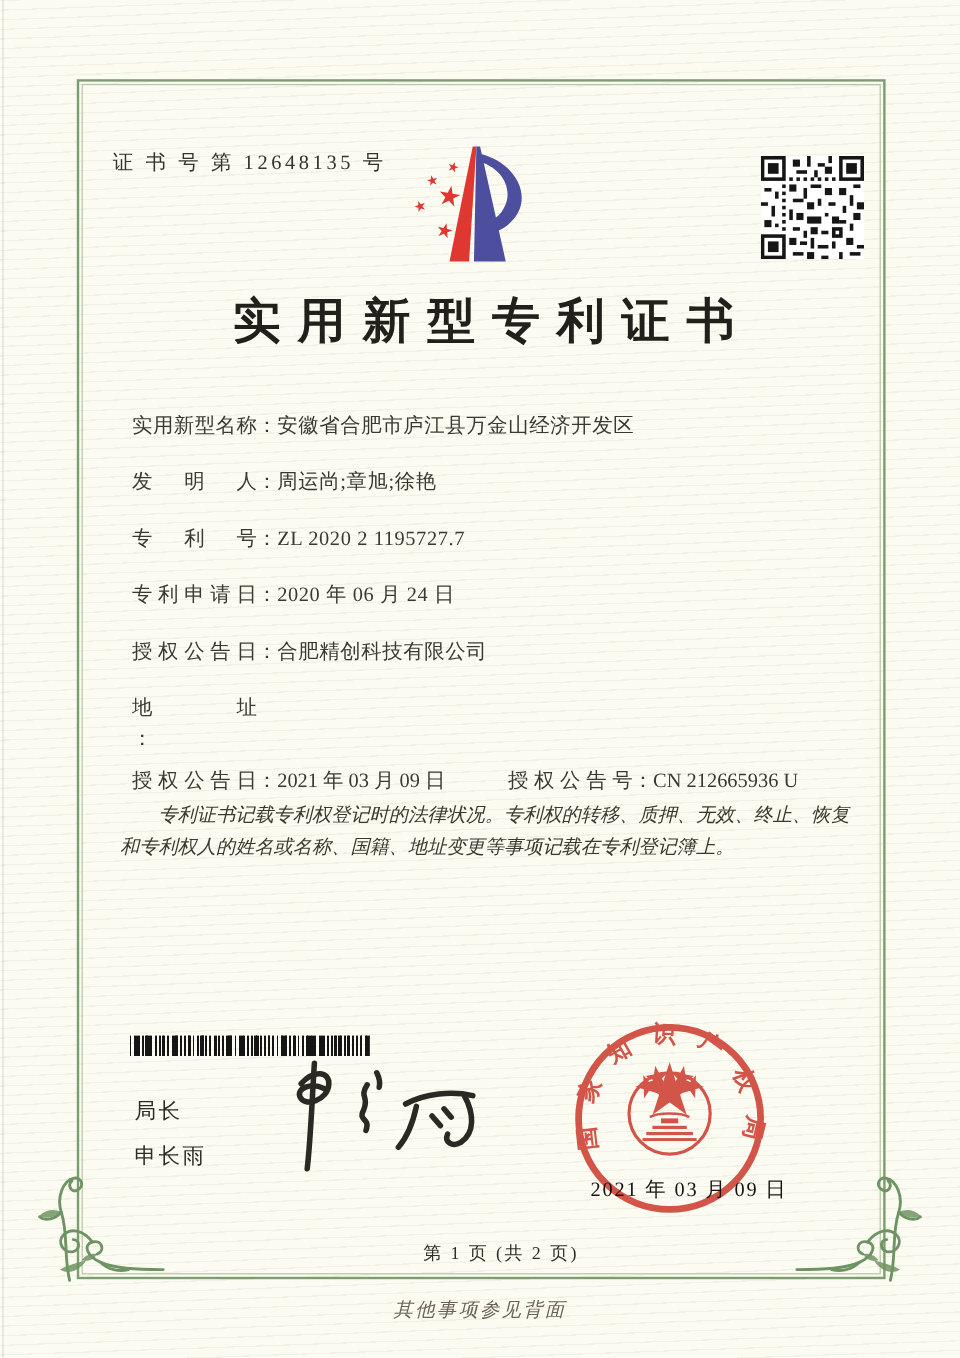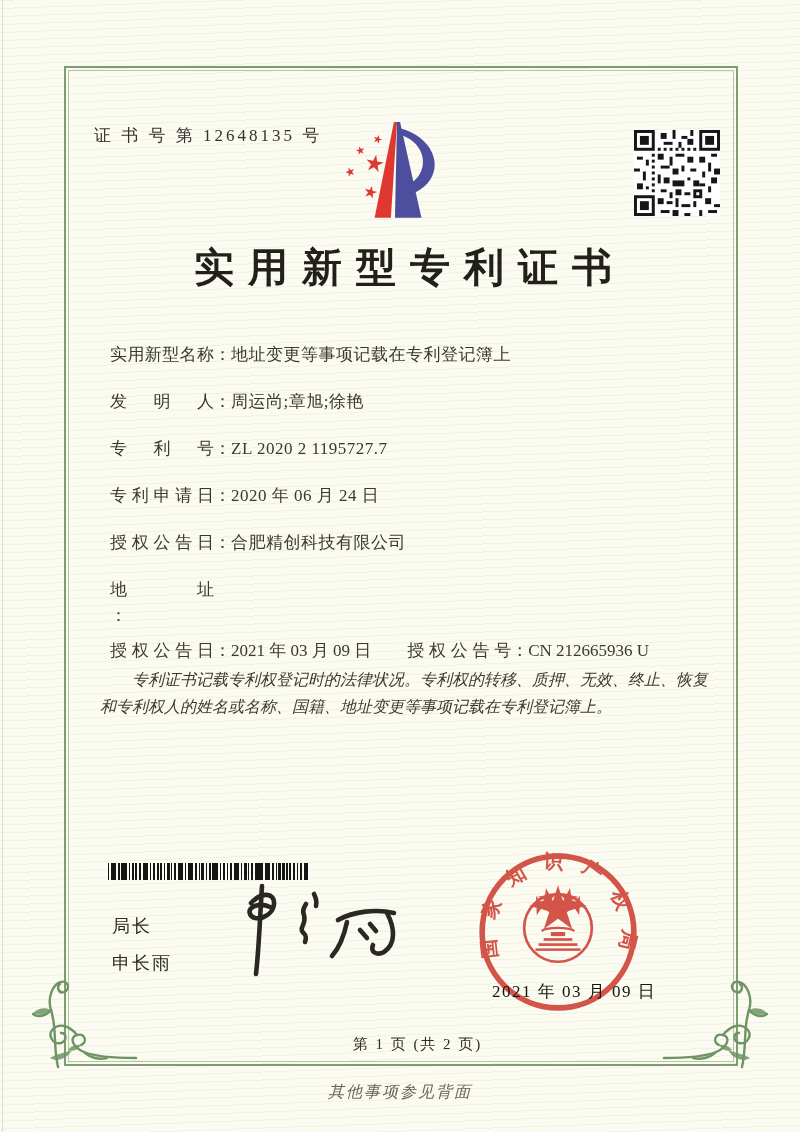--- a/index.html
+++ b/index.html
@@ -19,21 +19,21 @@
   .qr{position:absolute;left:634px;top:130px;width:86px;height:86px;}
   .title{position:absolute;left:0;right:0;top:240px;text-align:center;font-size:40px;font-weight:bold;letter-spacing:14px;color:#21201b;padding-left:20px;}
   .fields{position:absolute;left:110px;top:342px;width:586px;font-size:17px;color:#3a392f;}
   .frow{display:flex;margin-bottom:21px;line-height:26px;align-items:flex-start;}
   .frow.addr{margin-bottom:9px;flex-direction:column;}
   .lbl{width:104px;flex:none;text-align:justify;text-align-last:justify;}
   .colon{flex:none;}
   .val{flex:1;letter-spacing:0.5px;}
   .val-addr{max-width:462px;}
   .pair{display:flex;line-height:26px;}
-  .pair+.pair{margin-left:36px;}
+  .pair+.pair{margin-left:52px;}
   .pair .lbl2{width:104px;text-align:justify;text-align-last:justify;flex:none;}
   .paras{position:absolute;left:100px;right:92px;top:666px;font-size:16px;line-height:27px;color:#3b392e;font-style:italic;text-align:justify;}
   .paras p{margin:0;text-indent:2em;}
   .barcode{position:absolute;left:108px;top:863px;width:200px;height:17px;
     background:
       repeating-linear-gradient(90deg,#151515 0 1.5px,rgba(0,0,0,0) 1.5px 3.5px),
       repeating-linear-gradient(90deg,rgba(0,0,0,0) 0 5px,#151515 5px 7px,rgba(0,0,0,0) 7px 11px),
       repeating-linear-gradient(90deg,rgba(0,0,0,0) 0 13px,#151515 13px 16px,rgba(0,0,0,0) 16px 23px);
   }
   .chief{position:absolute;left:112px;top:908px;font-size:18px;line-height:37px;color:#2c2b25;letter-spacing:2px;
@@ -181,21 +181,21 @@
         <rect x="25" y="27" width="3" height="1"></rect>
     </g>
   </svg>
 
   <div class="title">实用新型专利证书</div>
 
   <div class="fields">
     <div class="frow">
       <span class="lbl">实用新型名称</span>
         <span class="colon">：</span>
-      <span class="val">地址变更等事项记载在专利登记簿上</span>
+      <span class="val">安徽省合肥市庐江县万金山经济开发区</span>
     </div>
     <div class="frow">
       <span class="lbl">发明人</span>
         <span class="colon">：</span>
       <span class="val">周运尚;章旭;徐艳</span>
     </div>
     <div class="frow">
       <span class="lbl">专利号</span>
         <span class="colon">：</span>
       <span class="val">ZL 2020 2 1195727.7</span>

